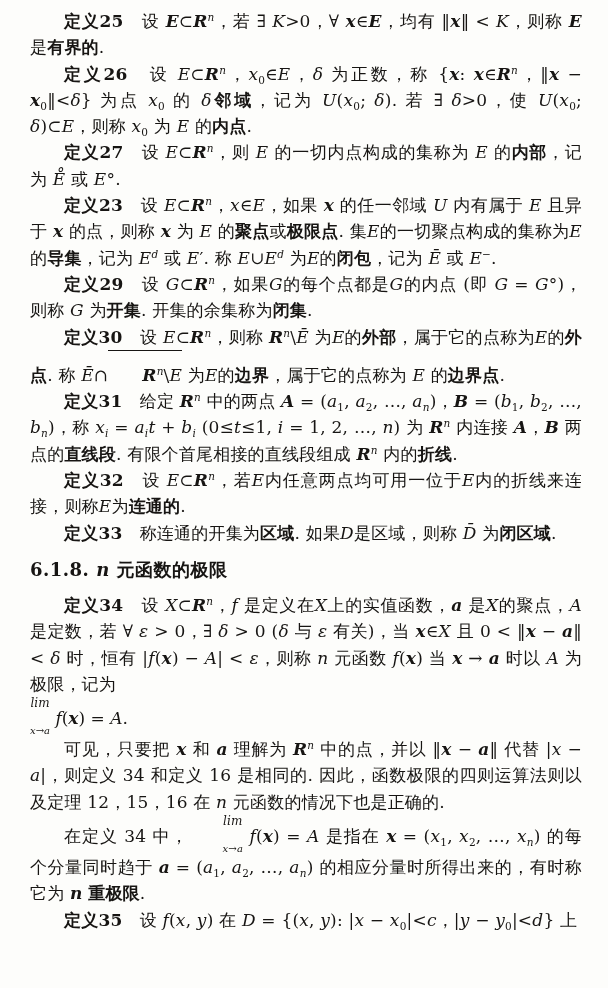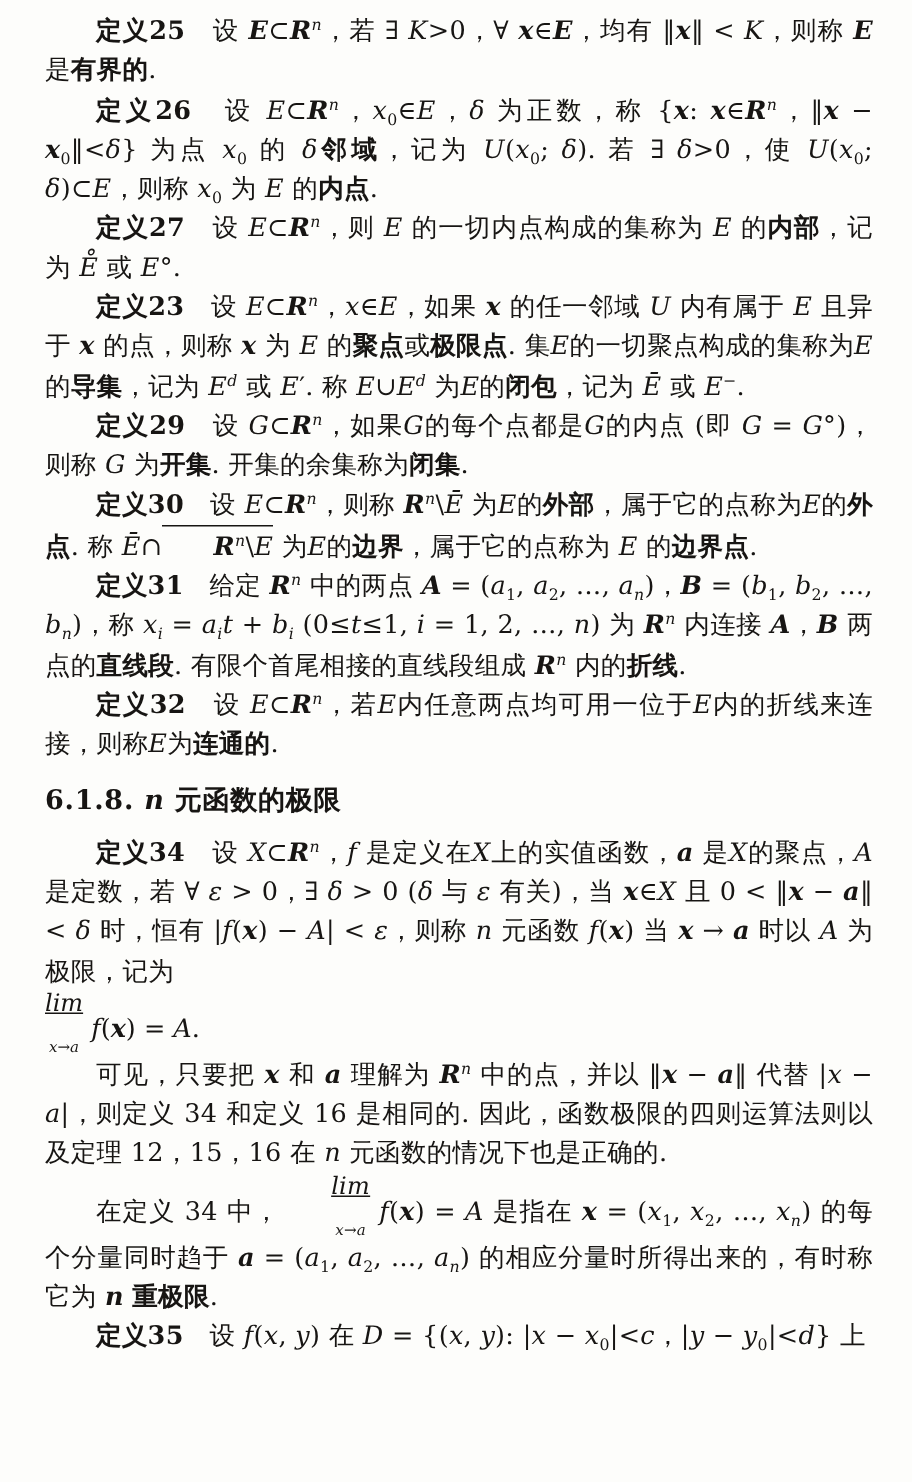--- a/index.html
+++ b/index.html
@@ -31,42 +31,43 @@
     font-size: 18px;
     line-height: 26px;
     font-weight: 700;
     text-indent: 0;
     letter-spacing: 0.5px;
   }
   .b { font-weight: 700; }
   .i { font-style: italic; }
   .sup { font-size: 10.5px; vertical-align: 6px; line-height: 0; }
   .sub { font-size: 10.5px; vertical-align: -4px; line-height: 0; }
-  .ov { display: inline-block; border-top: 1.6px solid currentColor; line-height: 1.1; padding-top: 5px; }
+  .ov { display: inline-block; border-top: 1.6px solid currentColor; line-height: 1.1; padding-top: 15px; }
   .stack {
     display: inline-block;
     vertical-align: -10px;
     text-align: center;
     line-height: 1;
   }
-  .stack .stk-top { display: block; font-size: 16px; font-style: italic; text-decoration: underline; }
+  .stack .stk-top { display: block; font-size: 12px; font-style: italic; }
   .stack .stk-under { display: block; font-size: 10px; font-style: italic; margin-top: 17px; }
 </style>
 </head>
 <body>
 
 <main class="page">
 
 <p class="para"><span class="b">定义25</span><span class="">　设 </span><span class="b i">E</span><span class="">⊂</span><span class="b i">R</span><span class="i sup">n</span><span class="">，若 ∃ </span><span class="i">K</span><span class="">&gt;0，∀ </span><span class="b i">x</span><span class="">∈</span><span class="b i">E</span><span class="">，均有 ‖</span><span class="b i">x</span><span class="">‖ &lt; </span><span class="i">K</span><span class="">，则称 </span><span class="b i">E</span><span class=""> 是</span><span class="b">有界的</span><span class="">.</span></p>
     <p class="para"><span class="b">定义26</span><span class="">　设 </span><span class="i">E</span><span class="">⊂</span><span class="b i">R</span><span class="i sup">n</span><span class="">，</span><span class="i">x</span><span class="sub">0</span><span class="">∈</span><span class="i">E</span><span class="">，</span><span class="i">δ</span><span class=""> 为正数，称 {</span><span class="b i">x</span><span class="">: </span><span class="b i">x</span><span class="">∈</span><span class="b i">R</span><span class="i sup">n</span><span class="">，‖</span><span class="b i">x</span><span class=""> − </span><span class="b i">x</span><span class="sub">0</span><span class="">‖&lt;</span><span class="i">δ</span><span class="">} 为点 </span><span class="i">x</span><span class="sub">0</span><span class=""> 的 </span><span class="i">δ</span><span class="b">邻域</span><span class="">，记为 </span><span class="i">U</span><span class="">(</span><span class="i">x</span><span class="sub">0</span><span class="">; </span><span class="i">δ</span><span class="">). 若 ∃ </span><span class="i">δ</span><span class="">&gt;0，使 </span><span class="i">U</span><span class="">(</span><span class="i">x</span><span class="sub">0</span><span class="">; </span><span class="i">δ</span><span class="">)⊂</span><span class="i">E</span><span class="">，则称 </span><span class="i">x</span><span class="sub">0</span><span class=""> 为 </span><span class="i">E</span><span class=""> 的</span><span class="b">内点</span><span class="">.</span></p>
     <p class="para"><span class="b">定义27</span><span class="">　设 </span><span class="i">E</span><span class="">⊂</span><span class="b i">R</span><span class="i sup">n</span><span class="">，则 </span><span class="i">E</span><span class=""> 的一切内点构成的集称为 </span><span class="i">E</span><span class=""> 的</span><span class="b">内部</span><span class="">，记为 </span><span class="i">E̊</span><span class=""> 或 </span><span class="i">E</span><span class="">°</span><span class="">.</span></p>
     <p class="para"><span class="b">定义23</span><span class="">　设 </span><span class="i">E</span><span class="">⊂</span><span class="b i">R</span><span class="i sup">n</span><span class="">，</span><span class="i">x</span><span class="">∈</span><span class="i">E</span><span class="">，如果 </span><span class="b i">x</span><span class=""> 的任一邻域 </span><span class="i">U</span><span class=""> 内有属于 </span><span class="i">E</span><span class=""> 且异于 </span><span class="b i">x</span><span class=""> 的点，则称 </span><span class="b i">x</span><span class=""> 为 </span><span class="i">E</span><span class=""> 的</span><span class="b">聚点</span><span class="">或</span><span class="b">极限点</span><span class="">. 集</span><span class="i">E</span><span class="">的一切聚点构成的集称为</span><span class="i">E</span><span class="">的</span><span class="b">导集</span><span class="">，记为 </span><span class="i">E</span><span class="i sup">d</span><span class=""> 或 </span><span class="i">E</span><span class="">′</span><span class="">. 称 </span><span class="i">E</span><span class="">∪</span><span class="i">E</span><span class="i sup">d</span><span class=""> 为</span><span class="i">E</span><span class="">的</span><span class="b">闭包</span><span class="">，记为 </span><span class="i">Ē</span><span class=""> 或 </span><span class="i">E</span><span class="sup">−</span><span class="">.</span></p>
     <p class="para"><span class="b">定义29</span><span class="">　设 </span><span class="i">G</span><span class="">⊂</span><span class="b i">R</span><span class="i sup">n</span><span class="">，如果</span><span class="i">G</span><span class="">的每个点都是</span><span class="i">G</span><span class="">的内点 (即 </span><span class="i">G</span><span class=""> = </span><span class="i">G</span><span class="">°</span><span class="">)，则称 </span><span class="i">G</span><span class=""> 为</span><span class="b">开集</span><span class="">. 开集的余集称为</span><span class="b">闭集</span><span class="">.</span></p>
     <p class="para"><span class="b">定义30</span><span class="">　设 </span><span class="i">E</span><span class="">⊂</span><span class="b i">R</span><span class="i sup">n</span><span class="">，则称 </span><span class="b i">R</span><span class="i sup">n</span><span class="">\</span><span class="i">Ē</span><span class=""> 为</span><span class="i">E</span><span class="">的</span><span class="b">外部</span><span class="">，属于它的点称为</span><span class="i">E</span><span class="">的</span><span class="b">外点</span><span class="">. 称 </span><span class="i">Ē</span><span class="">∩</span><span class="ov"><span class="b i">R</span><span class="i sup">n</span><span class="">\</span><span class="i">E</span></span><span class=""> 为</span><span class="i">E</span><span class="">的</span><span class="b">边界</span><span class="">，属于它的点称为 </span><span class="i">E</span><span class=""> 的</span><span class="b">边界点</span><span class="">.</span></p>
     <p class="para"><span class="b">定义31</span><span class="">　给定 </span><span class="b i">R</span><span class="i sup">n</span><span class=""> 中的两点 </span><span class="b i">A</span><span class=""> = (</span><span class="i">a</span><span class="sub">1</span><span class="">, </span><span class="i">a</span><span class="sub">2</span><span class="">, …, </span><span class="i">a</span><span class="i sub">n</span><span class="">)，</span><span class="b i">B</span><span class=""> = (</span><span class="i">b</span><span class="sub">1</span><span class="">, </span><span class="i">b</span><span class="sub">2</span><span class="">, …, </span><span class="i">b</span><span class="i sub">n</span><span class="">)，称 </span><span class="i">x</span><span class="i sub">i</span><span class=""> = </span><span class="i">a</span><span class="i sub">i</span><span class="i">t</span><span class=""> + </span><span class="i">b</span><span class="i sub">i</span><span class=""> (0≤</span><span class="i">t</span><span class="">≤1, </span><span class="i">i</span><span class=""> = 1, 2, …, </span><span class="i">n</span><span class="">) 为 </span><span class="b i">R</span><span class="i sup">n</span><span class=""> 内连接 </span><span class="b i">A</span><span class="">，</span><span class="b i">B</span><span class=""> 两点的</span><span class="b">直线段</span><span class="">. 有限个首尾相接的直线段组成 </span><span class="b i">R</span><span class="i sup">n</span><span class=""> 内的</span><span class="b">折线</span><span class="">.</span></p>
     <p class="para"><span class="b">定义32</span><span class="">　设 </span><span class="i">E</span><span class="">⊂</span><span class="b i">R</span><span class="i sup">n</span><span class="">，若</span><span class="i">E</span><span class="">内任意两点均可用一位于</span><span class="i">E</span><span class="">内的折线来连接，则称</span><span class="i">E</span><span class="">为</span><span class="b">连通的</span><span class="">.</span></p>
+    <p class="para"><span class="b">定义33</span><span class="">　称连通的开集为</span><span class="b">区域</span><span class="">. 如果</span><span class="i">D</span><span class="">是区域，则称 </span><span class="i">D̄</span><span class=""> 为</span><span class="b">闭区域</span><span class="">.</span></p>
     <h2 class="heading"><span class="">6.1.8. </span><span class="i">n</span><span class=""> 元函数的极限</span></h2>
     <p class="para"><span class="b">定义34</span><span class="">　设 </span><span class="i">X</span><span class="">⊂</span><span class="b i">R</span><span class="i sup">n</span><span class="">，</span><span class="i">f</span><span class=""> 是定义在</span><span class="i">X</span><span class="">上的实值函数，</span><span class="b i">a</span><span class=""> 是</span><span class="i">X</span><span class="">的聚点，</span><span class="i">A</span><span class="">是定数，若 ∀ </span><span class="i">ε</span><span class=""> &gt; 0，∃ </span><span class="i">δ</span><span class=""> &gt; 0 (</span><span class="i">δ</span><span class=""> 与 </span><span class="i">ε</span><span class=""> 有关)，当 </span><span class="b i">x</span><span class="">∈</span><span class="i">X</span><span class=""> 且 0 &lt; ‖</span><span class="b i">x</span><span class=""> − </span><span class="b i">a</span><span class="">‖ &lt; </span><span class="i">δ</span><span class=""> 时，恒有 |</span><span class="i">f</span><span class="">(</span><span class="b i">x</span><span class="">) − </span><span class="i">A</span><span class="">| &lt; </span><span class="i">ε</span><span class="">，则称 </span><span class="i">n</span><span class=""> 元函数 </span><span class="i">f</span><span class="">(</span><span class="b i">x</span><span class="">) 当 </span><span class="b i">x</span><span class=""> → </span><span class="b i">a</span><span class=""> 时以 </span><span class="i">A</span><span class=""> 为极限，记为</span></p>
     <p class="formula"><span class="stack"><span class="stk-top">lim</span><span class="stk-under">x→a</span></span><span class=""> </span><span class="i">f</span><span class="">(</span><span class="b i">x</span><span class="">) = </span><span class="i">A</span><span class="">.</span></p>
     <p class="para"><span class="">可见，只要把 </span><span class="b i">x</span><span class=""> 和 </span><span class="b i">a</span><span class=""> 理解为 </span><span class="b i">R</span><span class="i sup">n</span><span class=""> 中的点，并以 ‖</span><span class="b i">x</span><span class=""> − </span><span class="b i">a</span><span class="">‖ 代替 |</span><span class="i">x</span><span class=""> − </span><span class="i">a</span><span class="">|，则定义 34 和定义 16 是相同的. 因此，函数极限的四则运算法则以及定理 12，15，16 在 </span><span class="i">n</span><span class=""> 元函数的情况下也是正确的.</span></p>
     <p class="para"><span class="">在定义 34 中，</span><span class="stack"><span class="stk-top">lim</span><span class="stk-under">x→a</span></span><span class=""> </span><span class="i">f</span><span class="">(</span><span class="b i">x</span><span class="">) = </span><span class="i">A</span><span class=""> 是指在 </span><span class="b i">x</span><span class=""> = (</span><span class="i">x</span><span class="sub">1</span><span class="">, </span><span class="i">x</span><span class="sub">2</span><span class="">, …, </span><span class="i">x</span><span class="i sub">n</span><span class="">) 的每个分量同时趋于 </span><span class="b i">a</span><span class=""> = (</span><span class="i">a</span><span class="sub">1</span><span class="">, </span><span class="i">a</span><span class="sub">2</span><span class="">, …, </span><span class="i">a</span><span class="i sub">n</span><span class="">) 的相应分量时所得出来的，有时称它为 </span><span class="b i">n</span><span class=""> </span><span class="b">重极限</span><span class="">.</span></p>
     <p class="para"><span class="b">定义35</span><span class="">　设 </span><span class="i">f</span><span class="">(</span><span class="i">x</span><span class="">, </span><span class="i">y</span><span class="">) 在 </span><span class="i">D</span><span class=""> = {(</span><span class="i">x</span><span class="">, </span><span class="i">y</span><span class="">): |</span><span class="i">x</span><span class=""> − </span><span class="i">x</span><span class="sub">0</span><span class="">|&lt;</span><span class="i">c</span><span class="">，|</span><span class="i">y</span><span class=""> − </span><span class="i">y</span><span class="sub">0</span><span class="">|&lt;</span><span class="i">d</span><span class="">} 上</span></p>
   </main>
 
 </body></html>

